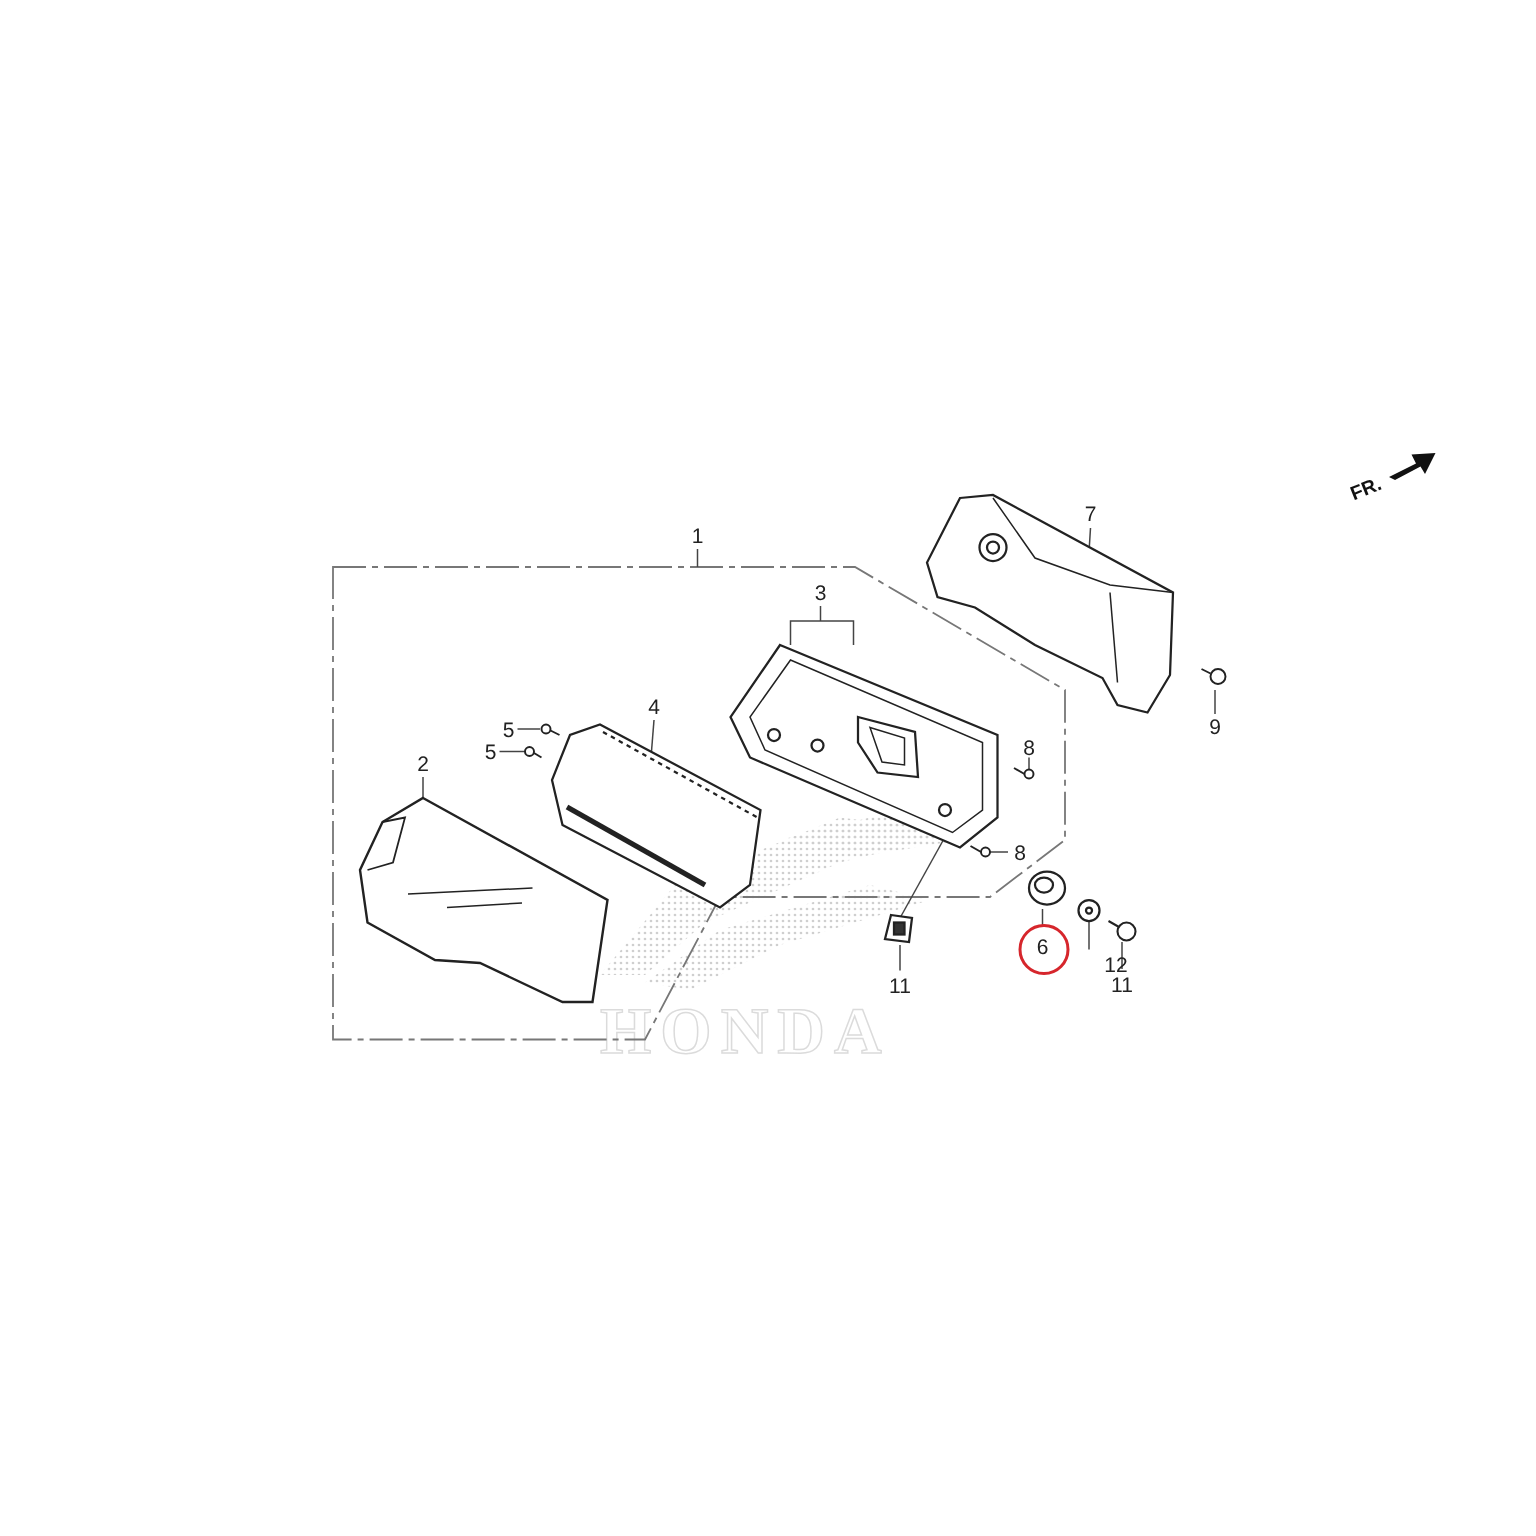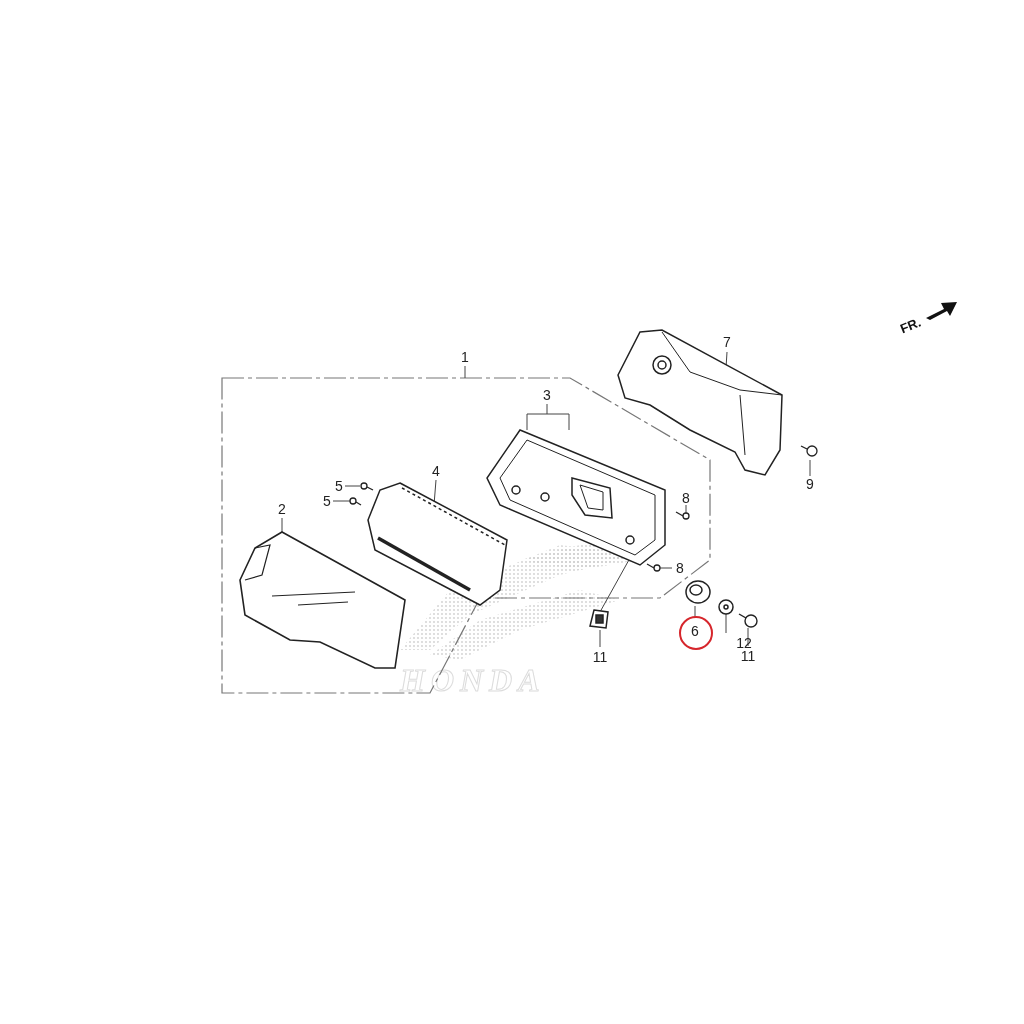--- a/index.html
+++ b/index.html
@@ -2,22 +2,22 @@
 <html><head>
 <meta charset="utf-8">
 <style>
   html, body { margin: 0; padding: 0; background: #ffffff; }
   body { width: 1024px; height: 1024px; position: relative; overflow: hidden;
          font-family: "Liberation Sans", "DejaVu Sans", sans-serif; }
   #diagram { position: absolute; left: 0; top: 0; width: 1024px; height: 1024px; }
   .callout { position: absolute; font-size: 14px; color: #222; line-height: 1; transform: translate(-50%, -50%); }
   .fr-label { position: absolute; font-weight: bold; font-size: 13px; color: #111; transform: rotate(-22deg); left: 900px; top: 318px; }
   .highlight-ring { position: absolute; width: 30px; height: 30px; border: 2px solid #d6262c; border-radius: 50%; left: 679px; top: 616px; }
-  .watermark-text { position: absolute; left: 400px; top: 662px; font-family: "Liberation Serif", serif; font-size: 32px;
-                    font-weight: bold; letter-spacing: 6px; color: transparent; -webkit-text-stroke: 1px #d8d8d8; opacity: 0.9; font-style: italic; }
+  .watermark-text { position: absolute; left: 400px; top: 662px; font-family: "Liberation Serif", serif; font-size: 44px;
+                    font-weight: bold; letter-spacing: 6px; color: transparent; -webkit-text-stroke: 1px #d8d8d8; opacity: 0.9; }
 </style>
 </head>
 <body>
 
 <div class="watermark-text">HONDA</div>
 
 <svg id="diagram" viewBox="0 0 1024 1024" xmlns="http://www.w3.org/2000/svg">
   <defs>
     <pattern id="dots" width="4" height="4" patternUnits="userSpaceOnUse">
       <circle cx="2" cy="2" r="0.9" fill="#cfcfcf"></circle>

